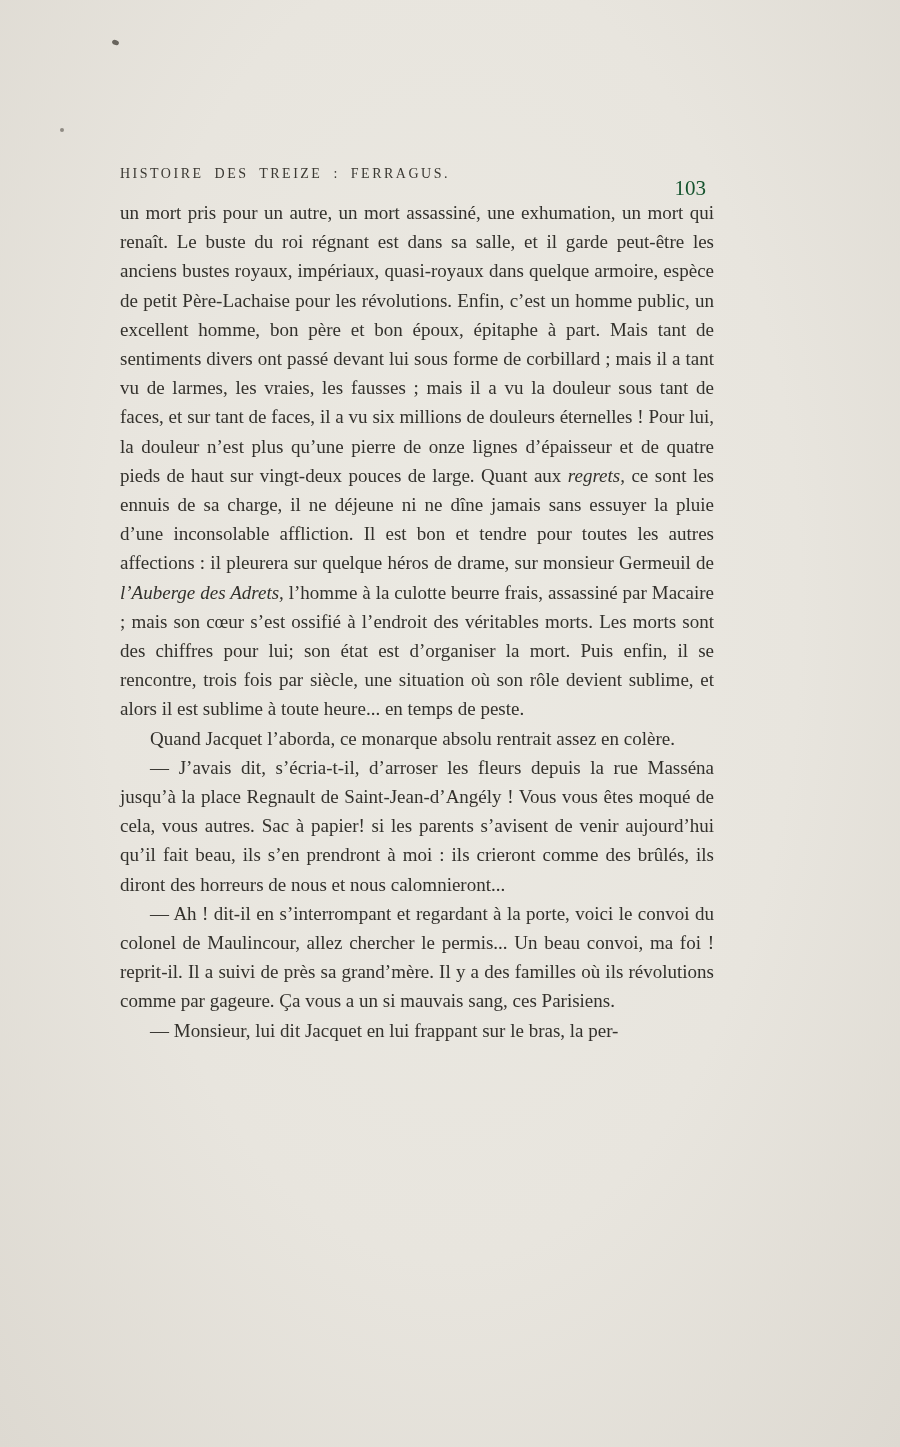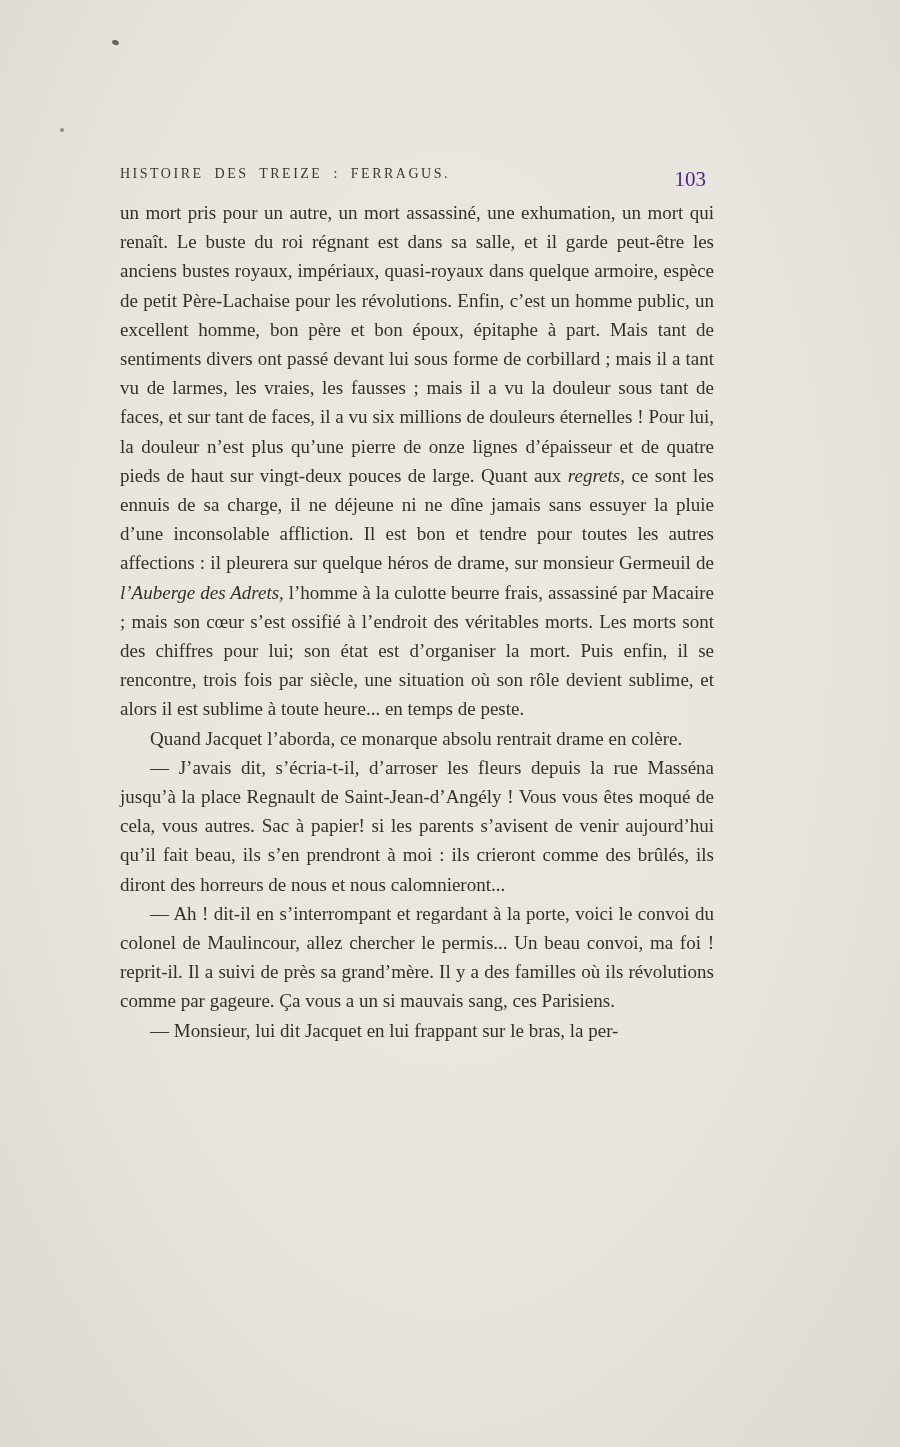--- a/index.html
+++ b/index.html
@@ -34,23 +34,23 @@
     font-size: 14px;
     letter-spacing: 2.5px;
     word-spacing: 5px;
     color: #3b3933;
     top: 6px;
     white-space: nowrap;
   }
   .page-number {
     position: absolute;
     right: 8px;
-    top: 7px;
+    top: 16px;
     font-size: 21px;
-    color: #4c1d95;
+    color: #14532d;
   }
   .text-block {
     text-align: justify;
     font-size: 19px;
     line-height: 29.2px;
   }
   .text-block p {
     margin: 0;
     padding: 0;
   }
@@ -75,18 +75,18 @@
 <span class="speck speck-1"></span>
 <span class="speck speck-2"></span>
 
 <div class="page-inner">
   <div class="page-header">
     <span class="running-title">HISTOIRE DES TREIZE : FERRAGUS.</span>
     <span class="page-number">103</span>
   </div>
   <div class="text-block">
       <p class=""><span>un mort pris pour un autre, un mort assassiné, une exhumation, un mort qui renaît. Le buste du roi régnant est dans sa salle, et il garde peut-être les anciens bustes royaux, impériaux, quasi-royaux dans quelque armoire, espèce de petit Père-Lachaise pour les révolutions. Enfin, c’est un homme public, un excellent homme, bon père et bon époux, épitaphe à part. Mais tant de sentiments divers ont passé devant lui sous forme de corbillard ; mais il a tant vu de larmes, les vraies, les fausses ; mais il a vu la douleur sous tant de faces, et sur tant de faces, il a vu six millions de douleurs éternelles ! Pour lui, la douleur n’est plus qu’une pierre de onze lignes d’épaisseur et de quatre pieds de haut sur vingt-deux pouces de large. Quant aux </span><em>regrets,</em><span> ce sont les ennuis de sa charge, il ne déjeune ni ne dîne jamais sans essuyer la pluie d’une inconsolable affliction. Il est bon et tendre pour toutes les autres affections : il pleurera sur quelque héros de drame, sur monsieur Germeuil de </span><em>l’Auberge des Adrets,</em><span> l’homme à la culotte beurre frais, assassiné par Macaire ; mais son cœur s’est ossifié à l’endroit des véritables morts. Les morts sont des chiffres pour lui; son état est d’organiser la mort. Puis enfin, il se rencontre, trois fois par siècle, une situation où son rôle devient sublime, et alors il est sublime à toute heure... en temps de peste.</span></p>
-      <p class="indent"><span>Quand Jacquet l’aborda, ce monarque absolu rentrait drame en colère.</span></p>
+      <p class="indent"><span>Quand Jacquet l’aborda, ce monarque absolu rentrait assez en colère.</span></p>
       <p class="indent"><span>— J’avais dit, s’écria-t-il, d’arroser les fleurs depuis la rue Masséna jusqu’à la place Regnault de Saint-Jean-d’Angély ! Vous vous êtes moqué de cela, vous autres. Sac à papier! si les parents s’avisent de venir aujourd’hui qu’il fait beau, ils s’en prendront à moi : ils crieront comme des brûlés, ils diront des horreurs de nous et nous calomnieront...</span></p>
       <p class="indent"><span>— Ah ! dit-il en s’interrompant et regardant à la porte, voici le convoi du colonel de Maulincour, allez chercher le permis... Un beau convoi, ma foi ! reprit-il. Il a suivi de près sa grand’mère. Il y a des familles où ils révolutions comme par gageure. Ça vous a un si mauvais sang, ces Parisiens.</span></p>
       <p class="indent"><span>— Monsieur, lui dit Jacquet en lui frappant sur le bras, la per-</span></p>
     </div>
 </div>
 
 </body></html>

